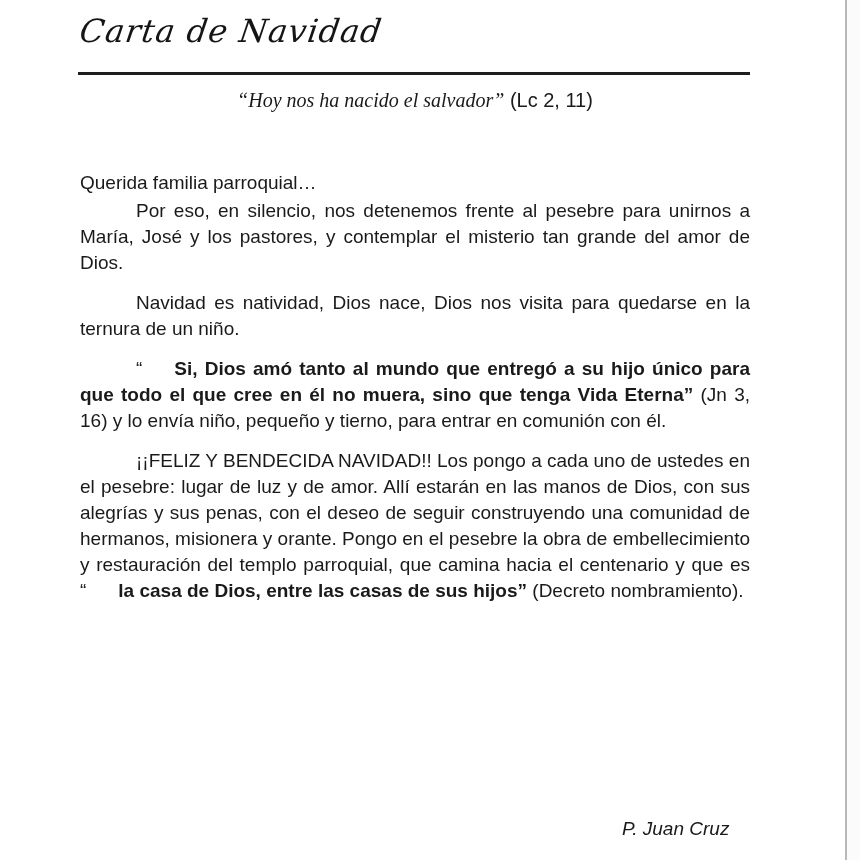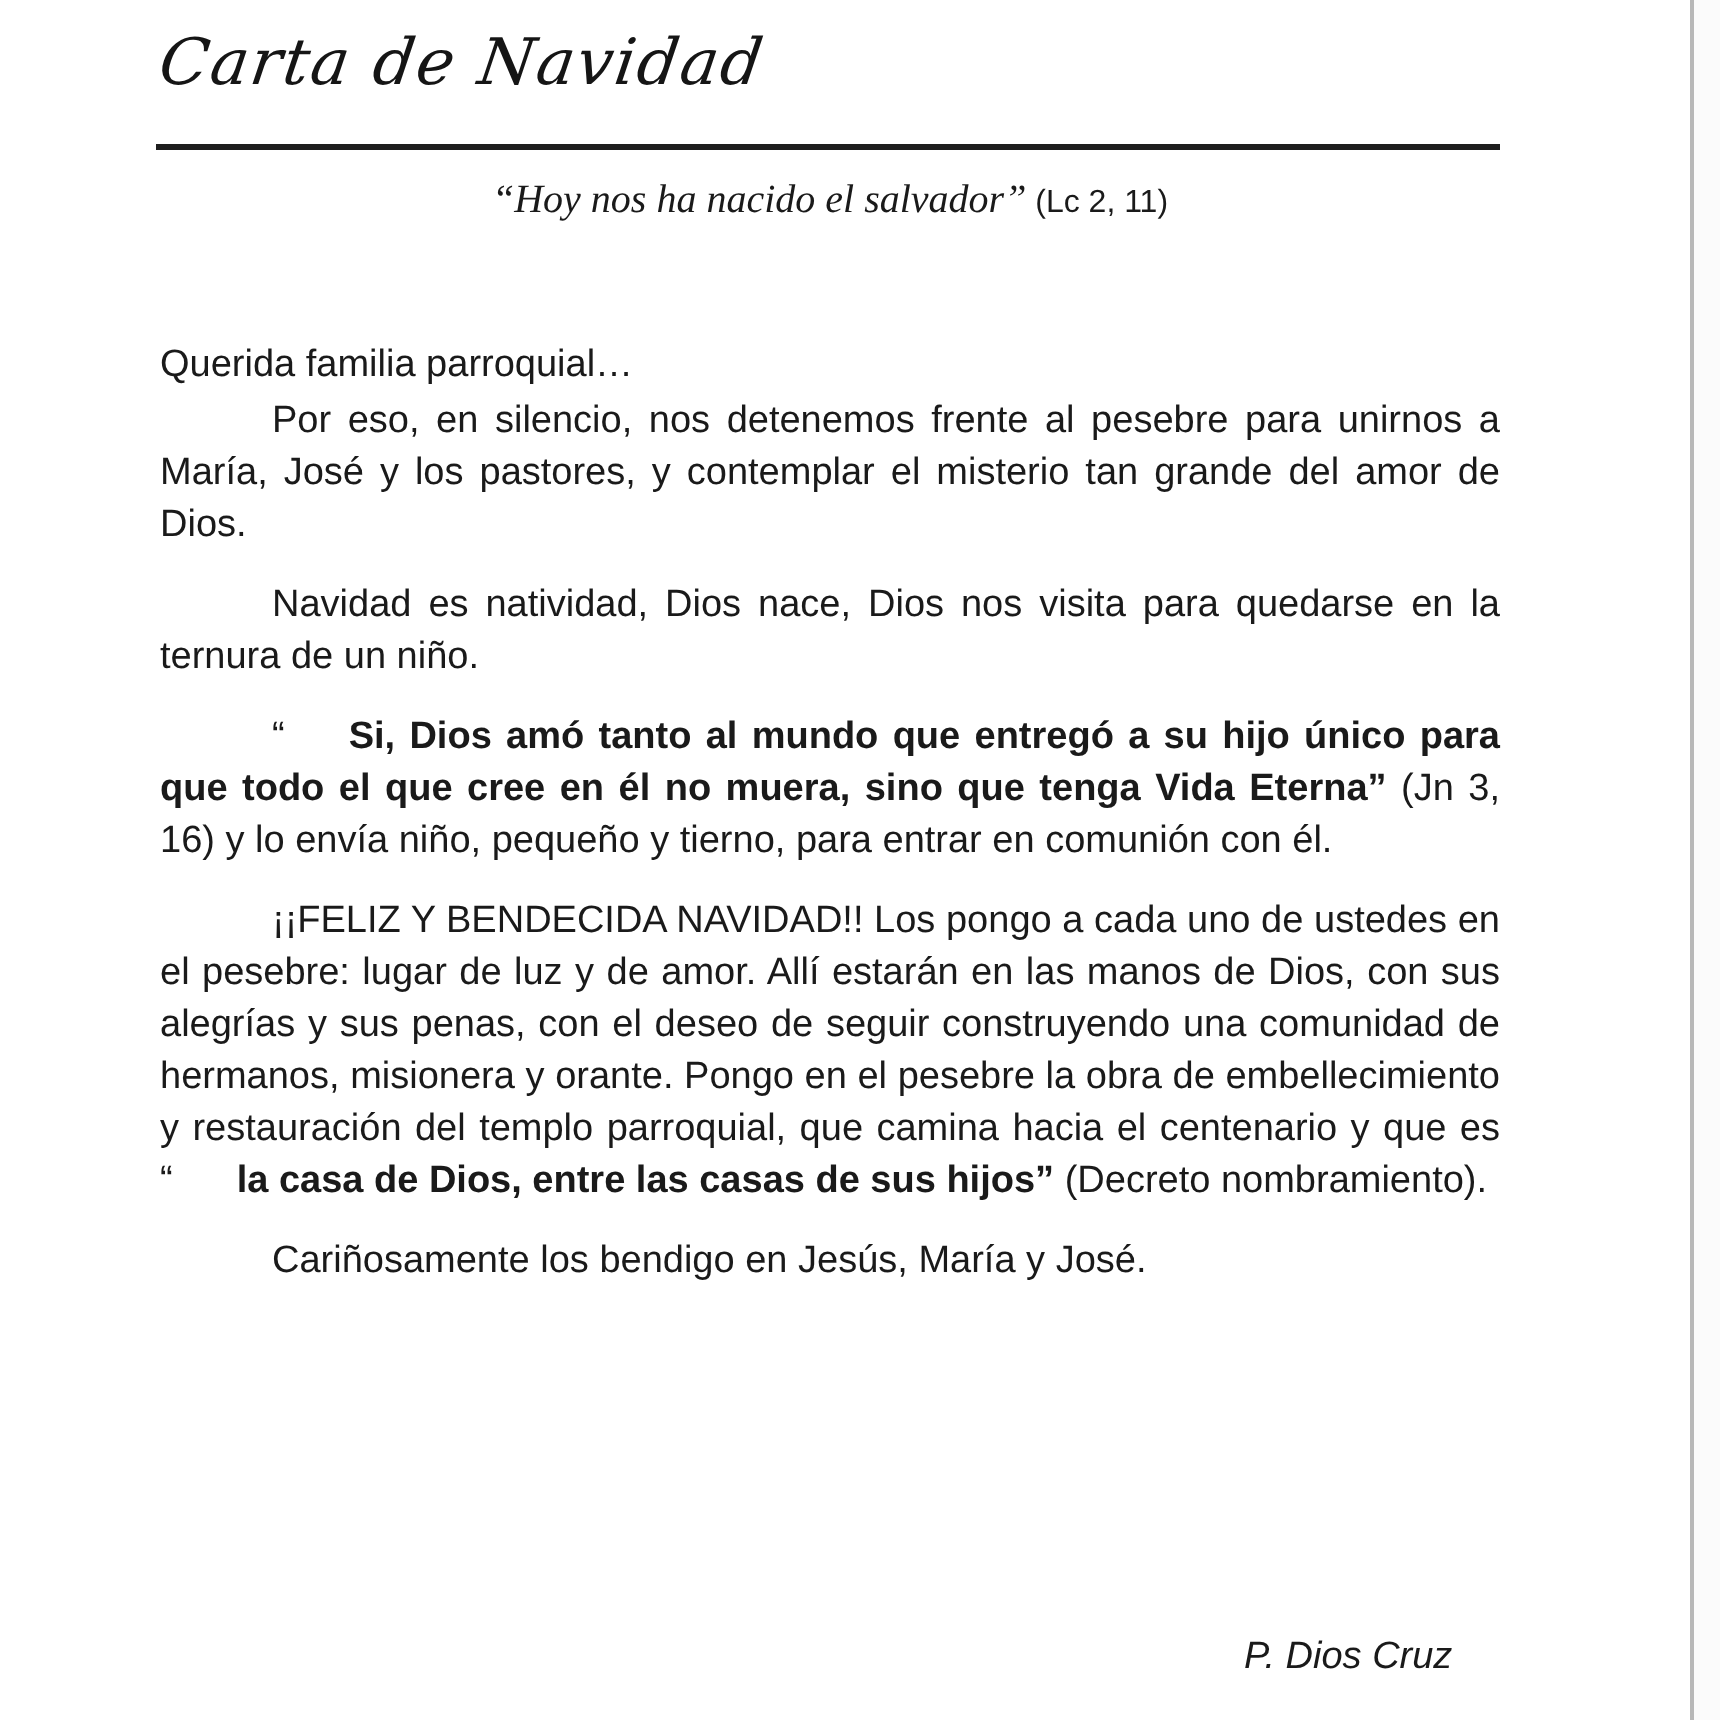--- a/index.html
+++ b/index.html
@@ -69,21 +69,21 @@
       white-space: nowrap;
     }
     .epigraph .quote {
       font-family: "Liberation Serif", serif;
       font-style: italic;
       font-weight: normal;
       font-size: 20px;
     }
     .epigraph .ref {
       font-family: "Liberation Sans", sans-serif;
-      font-size: 16px;
+      font-size: 20px;
     }
     .body-text {
       position: absolute;
       left: 80px;
       top: 170px;
       width: 670px;
       font-family: "Liberation Sans", sans-serif;
       font-size: 19px;
       line-height: 26px;
       color: #1a1a1a;
@@ -131,19 +131,18 @@
     <p class="greeting">Querida familia parroquial…</p>
 
     <p class="indent">Por eso, en silencio, nos detenemos frente al pesebre para unirnos a María, José y los pastores, y contemplar el misterio tan grande del amor de Dios.</p>
 
     <p class="indent">Navidad es natividad, Dios nace, Dios nos visita para quedarse en la ternura de un niño.</p>
 
     <p class="indent"><span>“</span><span class="bi">Si, Dios amó tanto al mundo que entregó a su hijo único para que todo el que cree en él no muera, sino que tenga Vida Eterna</span><span class="b">”</span><span> (Jn 3, 16)</span><span> y lo envía niño, pequeño y tierno, para entrar en comunión con él.</span></p>
 
     <p class="indent"><span>¡¡FELIZ Y BENDECIDA NAVIDAD!! Los pongo a cada uno de ustedes en el pesebre: lugar de luz y de amor. Allí estarán en las manos de Dios, con sus alegrías y sus penas, con el deseo de seguir construyendo una comunidad de hermanos, misionera y orante. Pongo en el pesebre la obra de embellecimiento y restauración del templo parroquial, que camina hacia el centenario y que es </span><span>“</span><span class="bi">la casa de Dios, entre las casas de sus hijos</span><span class="b">”</span><span> (Decreto nombramiento).</span></p>
 
-    <p class="indent">Cariñosamente los bendigo en Jesús, María y José.</p>
   </div>
 
-  <div class="signature">P. Dios Cruz</div>
+  <div class="signature">P. Juan Cruz</div>
 </div>
 <div class="page-edge"></div>
 <div class="page-right"></div>
 
 </body></html>

